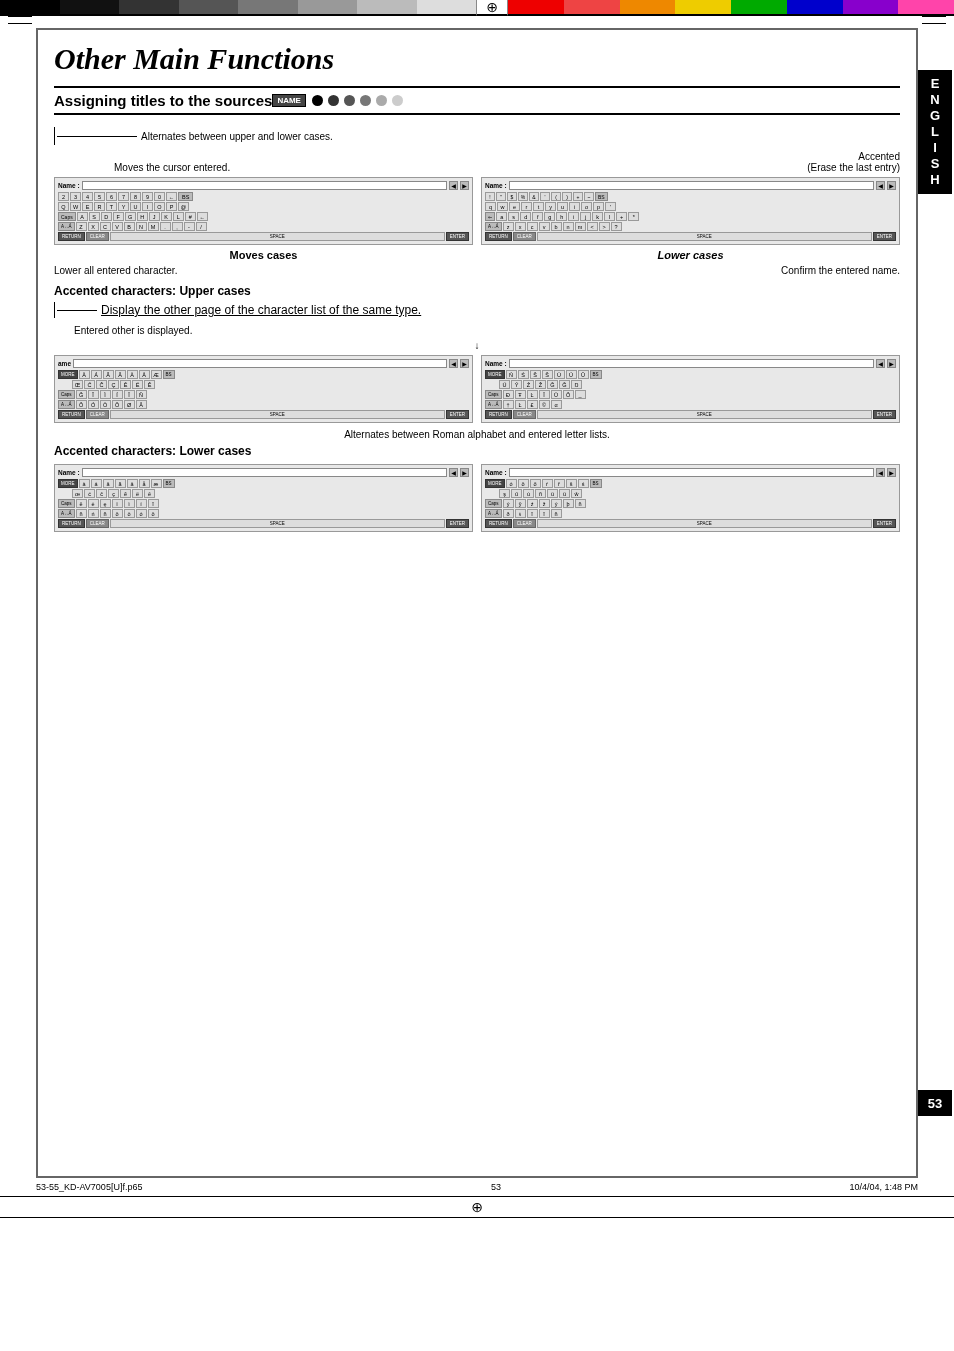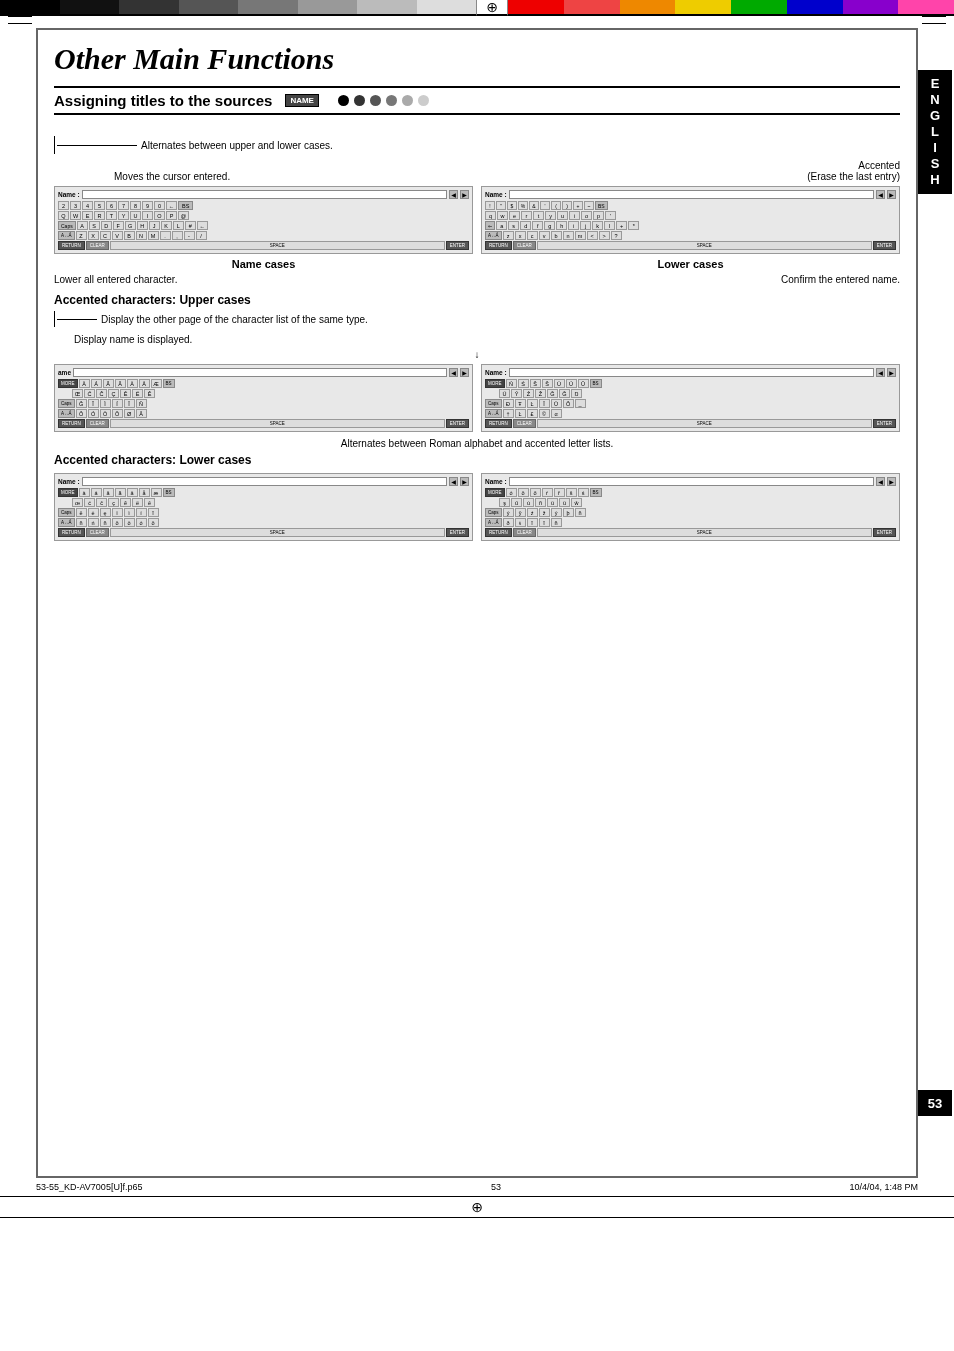--- a/index.html
+++ b/index.html
@@ -49,21 +49,21 @@
 </div>
 
 <div style="margin: 4px 36px; border: 2px solid #666; padding: 12px 16px; position:relative; background:#fff; min-height:1150px;">
 
   <div style="position:absolute; right:-36px; top:40px; width:34px; background:#000; padding:6px 4px; display:flex; align-items:center; justify-content:center;">
     <span style="color:#fff; font-size:13px; font-weight:bold; writing-mode:vertical-rl; text-orientation:upright; letter-spacing:1px;">ENGLISH</span>
   </div>
 
   <div style="font-family:Georgia,serif; font-style:italic; font-size:30px; font-weight:bold; margin-bottom:10px;">Other Main Functions</div>
 
-  <div style="display:flex; align-items:center; gap:13px; border-top:2px solid #000; border-bottom:2px solid #000; padding:4px 0; margin-bottom:21px;text-align:center;">
+  <div style="display:flex; align-items:center; gap:0; border-top:2px solid #000; border-bottom:2px solid #000; padding:4px 0; margin-bottom:12px;text-align:center;">
     <span style="font-size:15px; font-weight:bold;">Assigning titles to the sources</span>
     <span style="background:#444; color:#fff; font-size:8px; font-weight:bold; padding:1px 4px; border:1px solid #000;">NAME</span>
 
     <div style="display:flex; align-items:center; gap:5px; margin-left:6px;">
       <div style="width:11px;height:11px;border-radius:50%;background:#000;"></div>
       <div style="width:11px;height:11px;border-radius:50%;background:#333;"></div>
       <div style="width:11px;height:11px;border-radius:50%;background:#555;"></div>
       <div style="width:11px;height:11px;border-radius:50%;background:#777;"></div>
       <div style="width:11px;height:11px;border-radius:50%;background:#aaa;"></div>
       <div style="width:11px;height:11px;border-radius:50%;background:#ccc;"></div>
@@ -233,41 +233,41 @@
         <div style="background:#555;color:#fff;border:1px solid #333;padding:0 3px;height:9px;font-size:4.5px;display:flex;align-items:center;justify-content:center;cursor:pointer;">RETURN</div>
         <div style="background:#888;color:#fff;border:1px solid #666;padding:0 3px;height:9px;font-size:4.5px;display:flex;align-items:center;justify-content:center;cursor:pointer;">CLEAR</div>
         <div style="background:#ddd;border:1px solid #999;flex:1;height:9px;font-size:4.5px;display:flex;align-items:center;justify-content:center;cursor:pointer;">SPACE</div>
         <div style="background:#555;color:#fff;border:1px solid #333;padding:0 3px;height:9px;font-size:4.5px;display:flex;align-items:center;justify-content:center;cursor:pointer;">ENTER</div>
       </div>
     </div>
   </div>
 
   <div style="display:flex; gap:8px; margin-bottom:4px;">
     <div style="flex:1; text-align:center;">
-      <div style="font-size:11px; font-weight:bold;">Name cases</div>
+      <div style="font-size:11px; font-weight:bold;">Moves cases</div>
     </div>
     <div style="flex:1; text-align:center;">
-      <div style="font-size:11px; font-weight:bold;">Lower cases</div>
+      <div style="font-size:11px; font-weight:bold;font-style:italic;">Lower cases</div>
     </div>
   </div>
 
   <div style="display:flex; justify-content:space-between; margin-bottom:8px;">
     <div style="font-size:10px;">Lower all entered character.</div>
     <div style="font-size:10px;">Confirm the entered name.</div>
   </div>
 
   <div style="font-size:12px; font-weight:bold; margin-bottom:4px;">Accented characters: Upper cases</div>
 
   <div style="display:flex; align-items:center; margin-bottom:2px;">
     <div style="width:1px; height:16px; background:#000; margin-right:2px;"></div>
     <div style="border-bottom:1px solid #000; width:40px; margin-right:4px;"></div>
-    <span style="font-size:10px;">Display the other page of the character list of the same type.</span>
+    <span style="font-size:12px;text-decoration:underline;">Display the other page of the character list of the same type.</span>
   </div>
   <div style="margin-left:20px; margin-bottom:2px;">
-    <span style="font-size:10px;">Display name is displayed.</span>
+    <span style="font-size:10px;">Entered other is displayed.</span>
   </div>
 
   <div style="text-align:center; margin:2px 0; font-size:10px;">↓</div>
 
   <div style="display:flex; gap:8px; margin:4px 0;">
 
     <div style="flex:1; border:1px solid #999; background:#e8e8e8; padding:3px; font-size:6.5px;">
       <div style="display:flex; align-items:center; gap:2px; margin-bottom:2px;">
         <span style="font-size:6.5px; font-weight:bold;">ame</span>
         <div style="flex:1; background:#fff; border:1px solid #888; height:9px;"></div>
@@ -368,21 +368,21 @@
       </div>
       <div style="display:flex;gap:1px;align-items:center;">
         <div style="background:#555;color:#fff;border:1px solid #333;padding:0 3px;height:9px;font-size:4.5px;display:flex;align-items:center;justify-content:center;cursor:pointer;">RETURN</div>
         <div style="background:#888;color:#fff;border:1px solid #666;padding:0 3px;height:9px;font-size:4.5px;display:flex;align-items:center;justify-content:center;cursor:pointer;">CLEAR</div>
         <div style="background:#ddd;border:1px solid #999;flex:1;height:9px;font-size:4.5px;display:flex;align-items:center;justify-content:center;cursor:pointer;">SPACE</div>
         <div style="background:#555;color:#fff;border:1px solid #333;padding:0 3px;height:9px;font-size:4.5px;display:flex;align-items:center;justify-content:center;cursor:pointer;">ENTER</div>
       </div>
     </div>
   </div>
 
-  <div style="text-align:center; font-size:10px; margin:6px 0 4px 0;">Alternates between Roman alphabet and accented letter lists.</div>
+  <div style="text-align:center; font-size:10px; margin:6px 0 4px 0;">Alternates between Roman alphabet and entered letter lists.</div>
 
   <div style="font-size:12px; font-weight:bold; margin-bottom:6px;">Accented characters: Lower cases</div>
 
   <div style="display:flex; gap:8px; margin:4px 0;">
 
     <div style="flex:1; border:1px solid #999; background:#e8e8e8; padding:3px; font-size:6.5px;">
       <div style="display:flex; align-items:center; gap:2px; margin-bottom:2px;">
         <span style="font-size:6.5px; font-weight:bold;">Name :</span>
         <div style="flex:1; background:#fff; border:1px solid #888; height:9px;"></div>
         <div style="background:#bbb;border:1px solid #888;width:9px;height:9px;display:flex;align-items:center;justify-content:center;cursor:pointer;font-size:6px;">◀</div>

